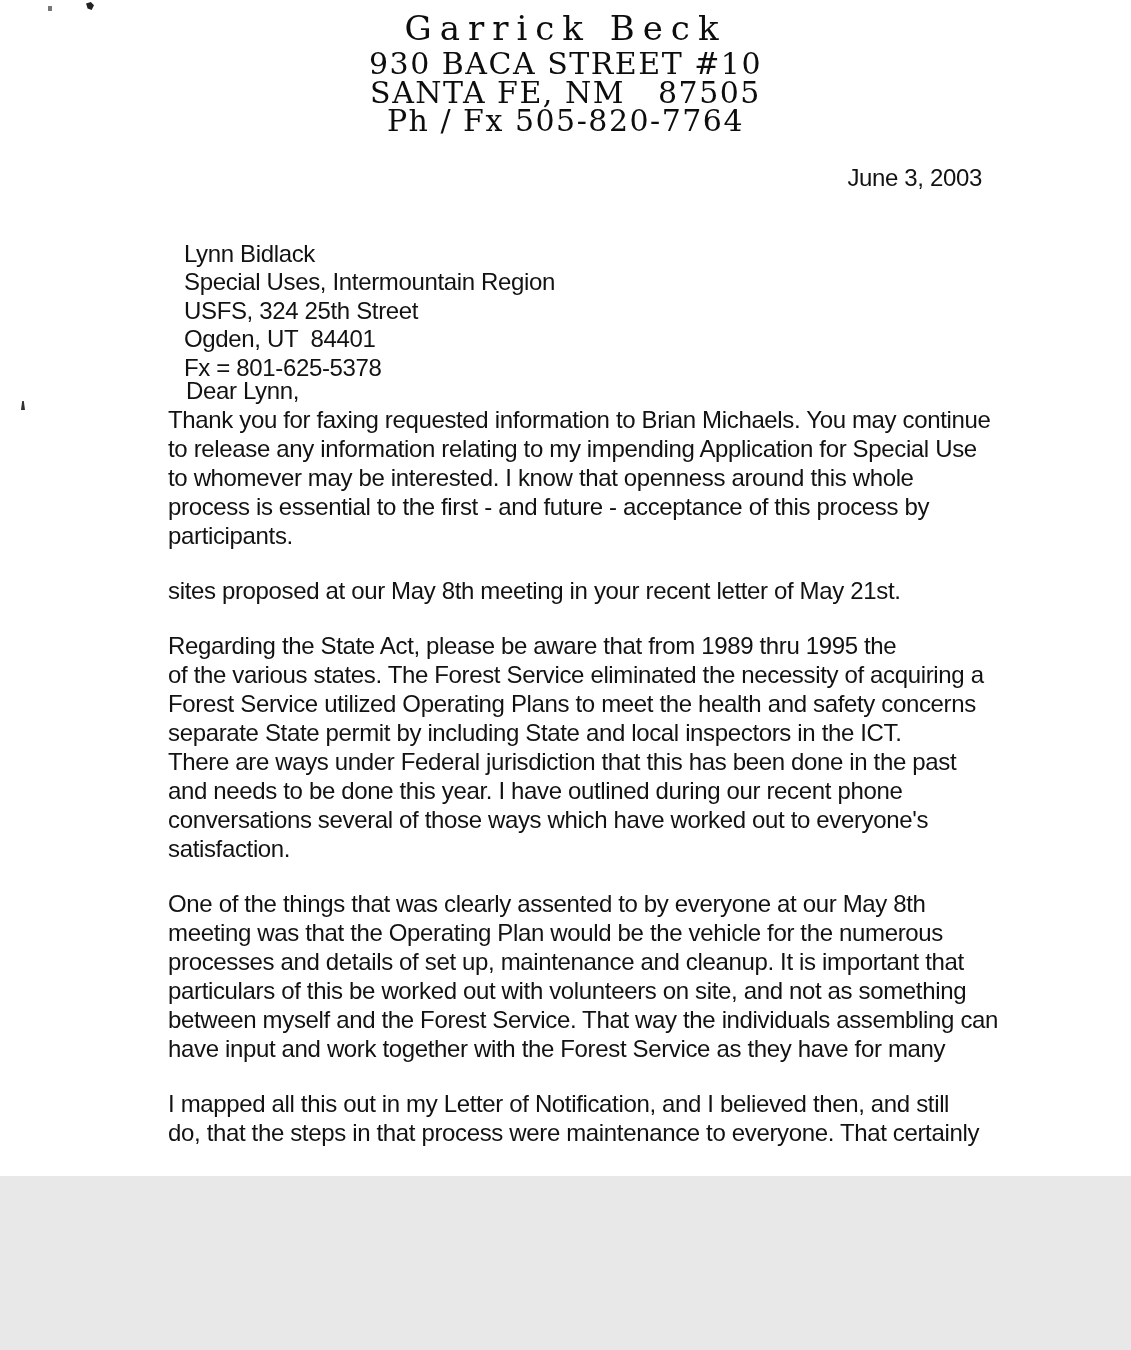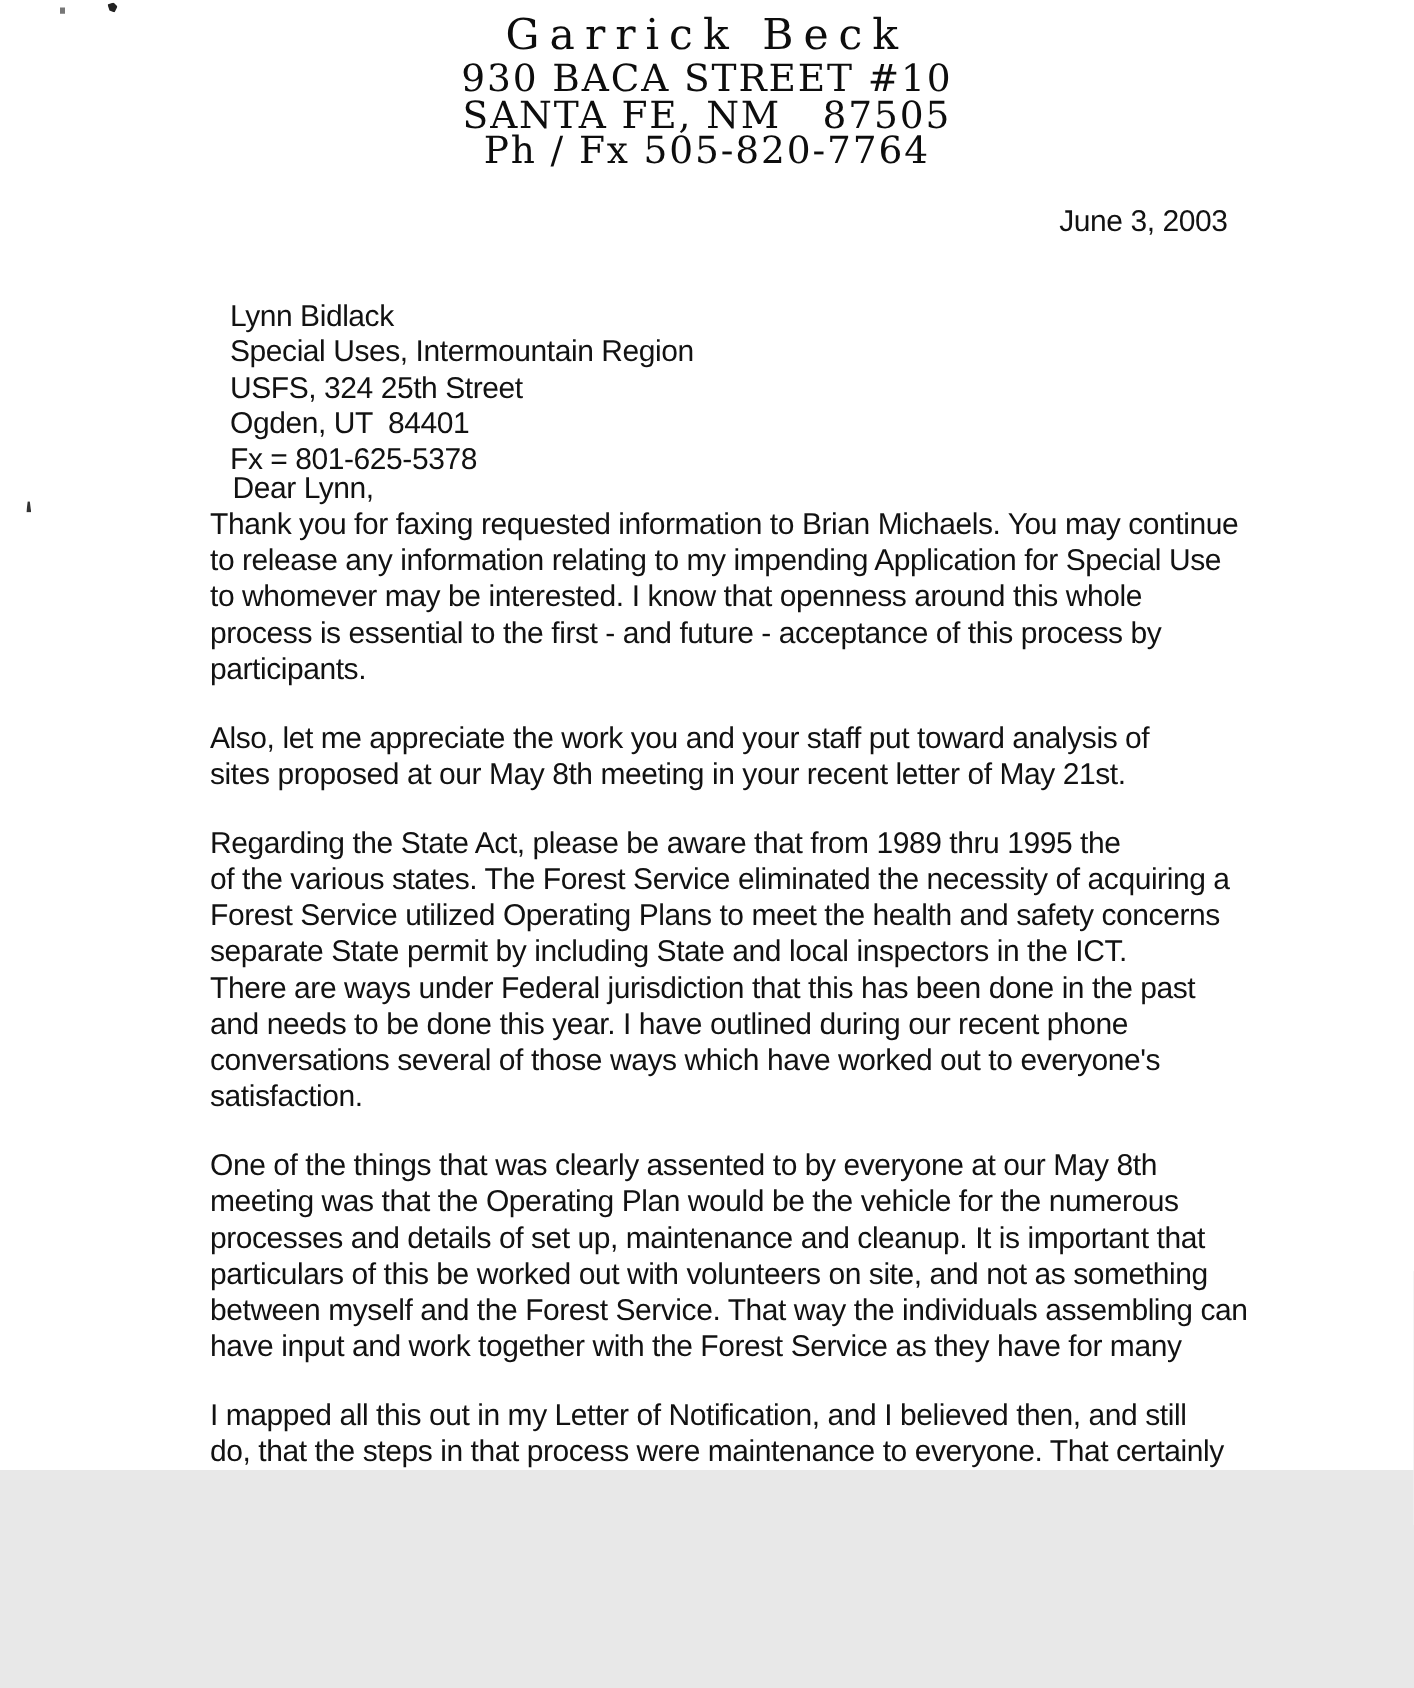--- a/index.html
+++ b/index.html
@@ -137,21 +137,20 @@
 
   <div class="letter-body bodytext">
       <div class="paragraph">
         <div class="line">Thank you for faxing requested information to Brian Michaels. You may continue</div>
         <div class="line">to release any information relating to my impending Application for Special Use</div>
         <div class="line">to whomever may be interested. I know that openness around this whole</div>
         <div class="line">process is essential to the first - and future - acceptance of this process by</div>
         <div class="line">participants.</div>
       </div>
       <div class="paragraph">
-        <div class="line">Also, let me appreciate the work you and your staff put toward analysis of</div>
         <div class="line">sites proposed at our May 8th meeting in your recent letter of May 21st.</div>
       </div>
       <div class="paragraph">
         <div class="line">Regarding the State Act, please be aware that from 1989 thru 1995 the</div>
         <div class="line">of the various states. The Forest Service eliminated the necessity of acquiring a</div>
         <div class="line">Forest Service utilized Operating Plans to meet the health and safety concerns</div>
         <div class="line">separate State permit by including State and local inspectors in the ICT.</div>
         <div class="line">There are ways under Federal jurisdiction that this has been done in the past</div>
         <div class="line">and needs to be done this year. I have outlined during our recent phone</div>
         <div class="line">conversations several of those ways which have worked out to everyone's</div>

